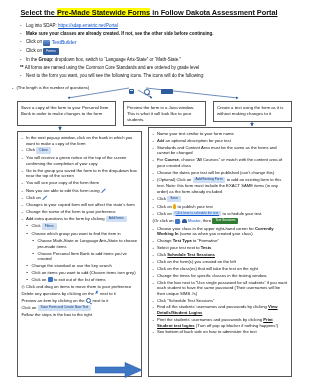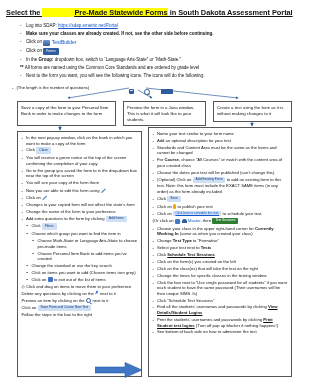--- a/index.html
+++ b/index.html
@@ -11,21 +11,21 @@
     -webkit-font-smoothing:antialiased;
   }
   .page{position:relative;width:298px;height:386px;box-sizing:border-box;padding:5px 6px 0 6px;}
 
   
   .title{
     text-align:center;font-weight:bold;font-size:7.4px;
     text-decoration:underline;letter-spacing:-0.05px;
     margin:3px 0 6px 0;white-space:nowrap;
   }
-  .hl{background:#ffff00;text-decoration:underline;padding-left:32px;}
+  .hl{background:#ffff00;text-decoration:underline;}
 
   
   .toplist{margin:0 0 2px 14px;}
   .trow{display:flex;align-items:flex-start;font-size:4.5px;line-height:6.6px;margin-bottom:1.6px;}
   .dash{width:6px;flex:0 0 6px;color:#111;}
   .trow .txt{flex:1;}
   .b{font-weight:bold;}
   .lnk{color:#1155cc;text-decoration:underline;}
   .stars{font-size:4.5px;line-height:6.6px;margin-bottom:1.6px;font-weight:bold;}
   .stars .n{font-weight:normal;}
@@ -89,21 +89,21 @@
   .ub{text-decoration:underline;font-weight:bold;}
 
   .bigarrow{position:absolute;left:95px;top:362px;width:48px;height:16px;}
 </style>
 </head>
 <body>
 
 <div class="page">
 
   <div class="title">
-    <span>Select the </span><span class="hl">Pre-Made Statewide Forms</span><span> in South Dakota Assessment Portal</span>
+    <span>Select the </span><span class="hl">Pre-Made Statewide Forms</span><span> in Follow Dakota Assessment Portal</span>
   </div>
 
   <div class="toplist">
 
     <div class="trow">
       <span class="dash">-</span>
       <span class="txt">Log into SDAP: <span class="lnk">https://sdap.emetric.net/Portal</span></span>
     </div>
 
     <div class="trow">

